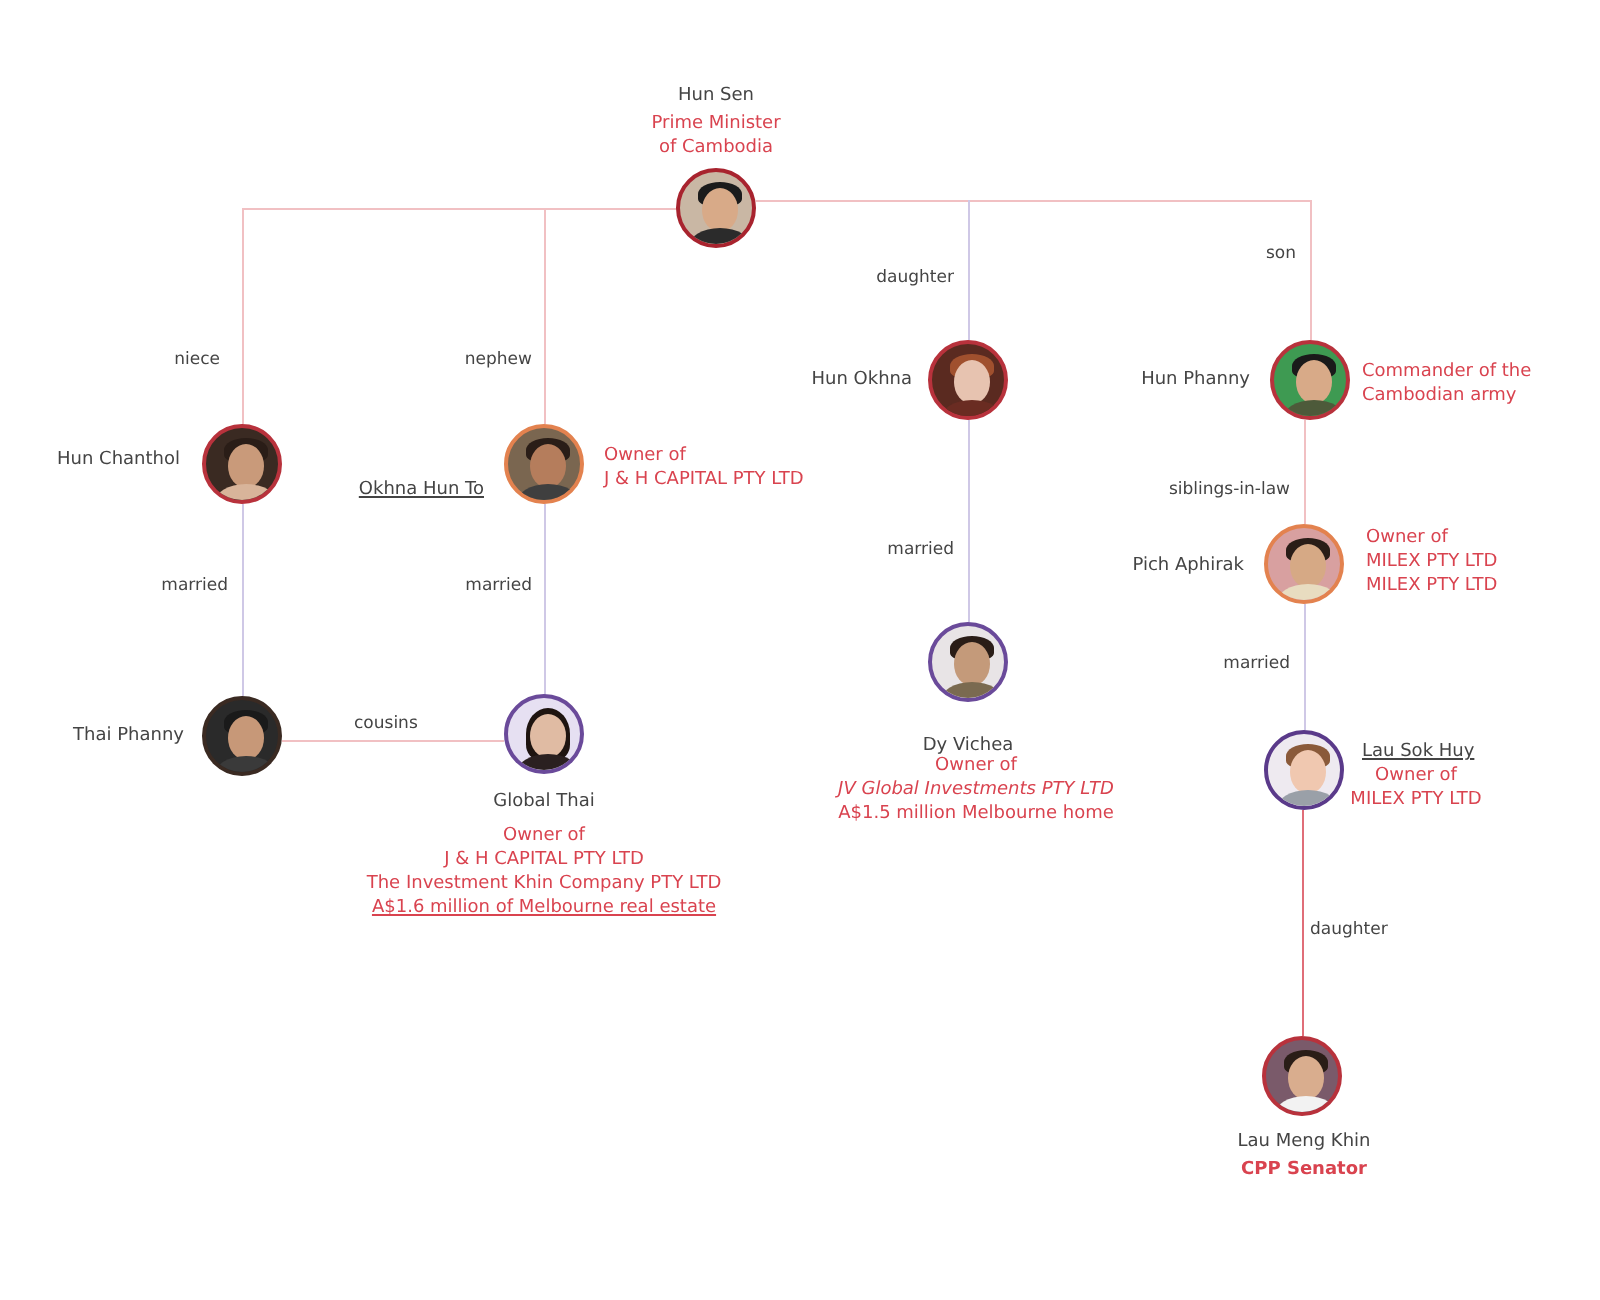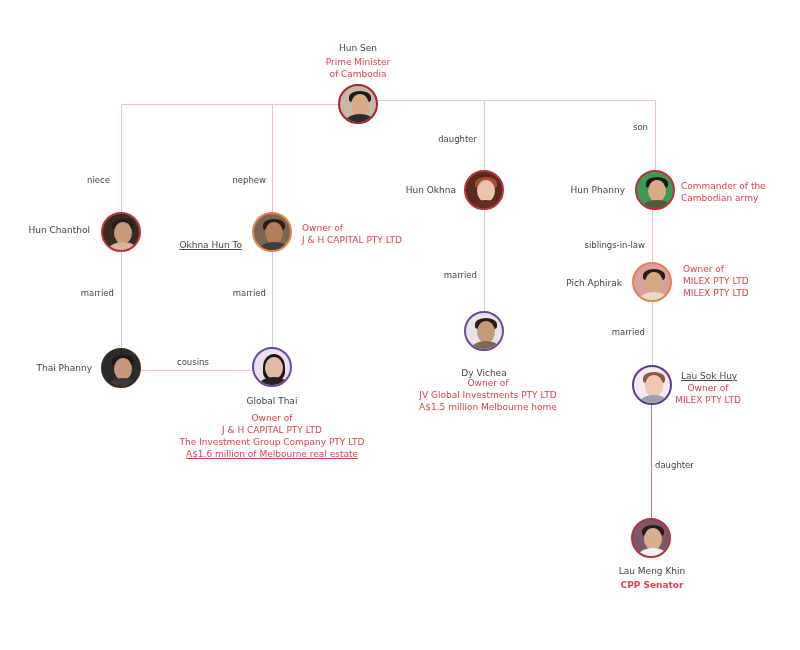--- a/index.html
+++ b/index.html
@@ -113,31 +113,31 @@
 <div class="rel" style="left:177px;top:357px;">cousins</div>
 
 <div class="avatar" style="left:252px;top:347px;border:2px solid #6a4a9a;background:#e6e0f2;">
   <div class="hair" style="background:#1e1410;height:26px;"></div>
     <div class="face" style="background:#e0bba3;"></div>
     <div class="body" style="background:#2a2020;"></div>
 </div>
 <div class="txt center" style="left:272px;top:395px;">Global Thai</div>
 <div class="red-txt center" style="left:272px;top:412px;">Owner of</div>
 <div class="red-txt center" style="left:272px;top:424px;">J &amp; H CAPITAL PTY LTD</div>
-<div class="red-txt center" style="left:272px;top:436px;">The Investment Group Company PTY LTD</div>
+<div class="red-txt center" style="left:272px;top:436px;">The Investment Khin Company PTY LTD</div>
 <div class="red-txt center" style="left:272px;top:448px;text-decoration:underline;">A$1.6 million of Melbourne real estate</div>
 
 <div class="avatar" style="left:464px;top:311px;border:2px solid #6a4a9a;background:#e8e4e6;">
   <div class="hair"></div>
     <div class="face" style="background:#c49a7a;"></div>
     <div class="body" style="background:#7a6a50;"></div>
 </div>
 <div class="txt center" style="left:484px;top:367px;">Dy Vichea</div>
 <div class="red-txt center" style="left:488px;top:377px;">Owner of</div>
-<div class="red-txt center" style="left:488px;top:389px;">JV Global Investments PTY LTD</div>
+<div class="red-txt center" style="left:488px;top:389px;font-style:italic;">JV Global Investments PTY LTD</div>
 <div class="red-txt center" style="left:488px;top:401px;">A$1.5 million Melbourne home</div>
 
 <div class="avatar" style="left:632px;top:365px;border:2px solid #5a3a8a;background:#eeeaf0;">
   <div class="hair" style="background:#8a5a3a;"></div>
     <div class="face" style="background:#f0c8b0;"></div>
     <div class="body" style="background:#9aa0a8;"></div>
 </div>
 <div class="txt" style="left:681px;top:370px;text-decoration:underline;">Lau Sok Huy</div>
 <div class="red-txt center" style="left:708px;top:382px;">Owner of</div>
 <div class="red-txt center" style="left:708px;top:394px;">MILEX PTY LTD</div>

